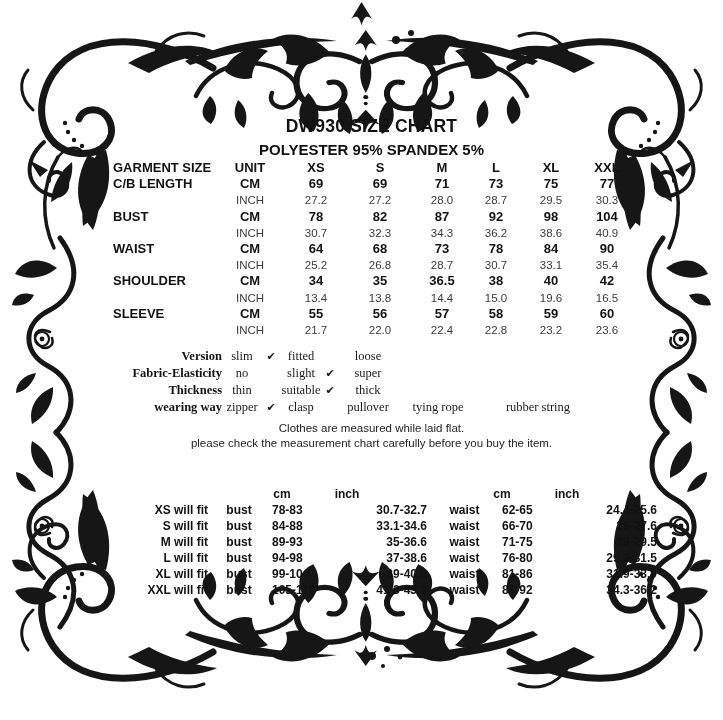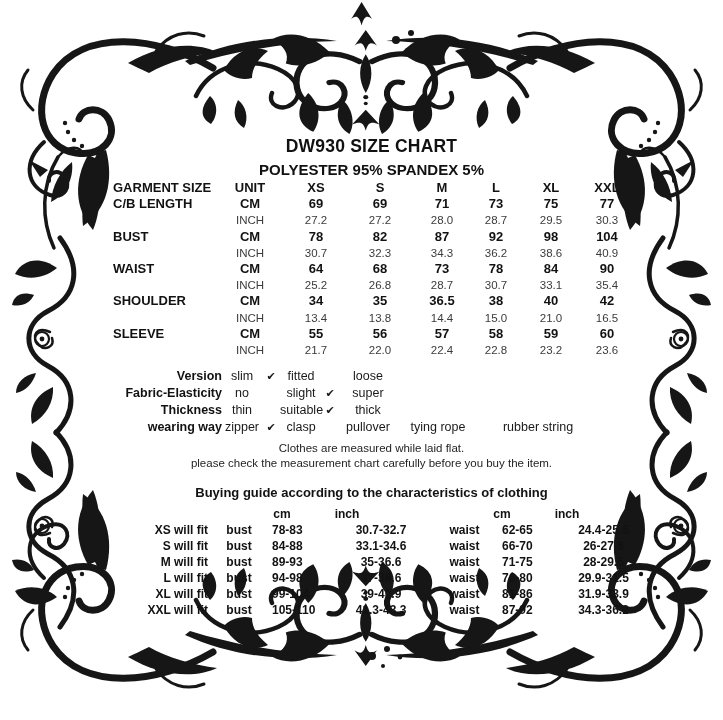--- a/index.html
+++ b/index.html
@@ -1,40 +1,40 @@
 <!DOCTYPE html>
 <html><head>
 <meta charset="utf-8">
 <style>
   html,body{margin:0;padding:0;background:#fff;}
   .page{
     position:relative;width:723px;height:720px;overflow:hidden;background:#ffffff;
     font-family:"Liberation Sans",sans-serif;color:#141414;
   }
   .border-svg{position:absolute;inset:0;z-index:0;pointer-events:none;}
-  .content{position:absolute;inset:0;z-index:1;margin-top:20px;}
+  .content{position:absolute;inset:0;z-index:1;}
 
   .title{position:absolute;top:116px;left:112px;width:519px;text-align:center;
     font-size:17.5px;font-weight:700;letter-spacing:.2px;color:#111;white-space:nowrap;}
   .subtitle{position:absolute;top:141px;left:112px;width:519px;text-align:center;
     font-size:15px;font-weight:700;color:#111;white-space:nowrap;}
 
   
   .size-table{position:absolute;top:160px;left:112px;}
   .srow{display:grid;grid-template-columns:105px 66px 66px 62px 62px 46px 64px 48px;
     height:16.2px;line-height:16.2px;}
   .scell{text-align:center;white-space:nowrap;}
   .scell.c0{text-align:left;padding-left:1px;}
   .head .scell,.bold .scell{font-weight:700;font-size:13px;color:#121212;}
   .light .scell{font-weight:400;font-size:11.5px;color:#3b3b3b;}
 
   
   .features{position:absolute;top:348px;left:112px;}
   .frow{display:grid;grid-template-columns:110px 40px 18px 42px 16px 60px 80px 120px;
-    height:17px;line-height:17px;font-size:12.5px;}
+    height:17px;line-height:17px;font-size:12.5px;font-family:Liberation Serif, serif;}
   .fc{text-align:center;white-space:nowrap;color:#1a1a1a;}
   .fc.label{font-weight:700;text-align:right;color:#121212;}
   .fc.chk{font-size:11px;}
 
   
   .notes{position:absolute;top:421px;left:102px;width:539px;text-align:center;
     font-size:11.5px;line-height:15px;color:#242424;}
   .guide-title{position:absolute;top:465px;left:102px;width:539px;text-align:center;
     font-size:13px;font-weight:700;color:#121212;white-space:nowrap;}
 
@@ -46,21 +46,21 @@
   .gh1{margin-left:5px;width:60px;}
   .gh2{margin-left:95px;width:60px;}
   .gh3{width:70px;}
   .guide{position:absolute;top:502px;left:112px;}
   .grow{display:grid;grid-template-columns:96px 62px 62px 95px 75px 45px 110px;
     height:16px;line-height:16px;font-size:12px;font-weight:700;color:#121212;}
   .gc{white-space:nowrap;}
   .g1{text-align:right;}
   .g2,.g5{text-align:center;}
   .g3{text-align:left;padding-left:2px;}
-  .g4,.g7{text-align:center;padding-left:3px;}
+  .g4,.g7{text-align:right;padding-left:3px;}
   .g6{text-align:left;}
 </style>
 </head>
 <body>
 
 <div class="page">
 
   <svg class="border-svg" viewBox="0 0 723 720" width="723" height="720" xmlns="http://www.w3.org/2000/svg">
     <defs>
       <g id="corner" fill="#161616" stroke="none">
@@ -240,21 +240,21 @@
           <div class="scell c6">40</div>
           <div class="scell c7">42</div>
         </div>
         <div class="srow light">
           <div class="scell c0"></div>
           <div class="scell c1">INCH</div>
           <div class="scell c2">13.4</div>
           <div class="scell c3">13.8</div>
           <div class="scell c4">14.4</div>
           <div class="scell c5">15.0</div>
-          <div class="scell c6">21.0</div>
+          <div class="scell c6">19.6</div>
           <div class="scell c7">16.5</div>
         </div>
         <div class="srow bold">
           <div class="scell c0">SLEEVE</div>
           <div class="scell c1">CM</div>
           <div class="scell c2">55</div>
           <div class="scell c3">56</div>
           <div class="scell c4">57</div>
           <div class="scell c5">58</div>
           <div class="scell c6">59</div>
@@ -313,21 +313,20 @@
           <div class="fc opt">tying rope</div>
           <div class="fc opt">rubber string</div>
         </div>
       </div>
 
     <div class="notes" id="notes">
         <div class="note-line">Clothes are measured while laid flat.</div>
         <div class="note-line">please check the measurement chart carefully before you buy the item.</div>
       </div>
 
-    <div class="guide-title">Buying guide according to the characteristics of clothing</div>
     <div class="guide-head" id="guide-head">
         <span class="gh gh0">cm</span>
         <span class="gh gh1">inch</span>
         <span class="gh gh2">cm</span>
         <span class="gh gh3">inch</span>
       </div>
     <div class="guide" id="guide">
         <div class="grow">
           <div class="gc g1">XS will fit</div>
           <div class="gc g2">bust</div>

